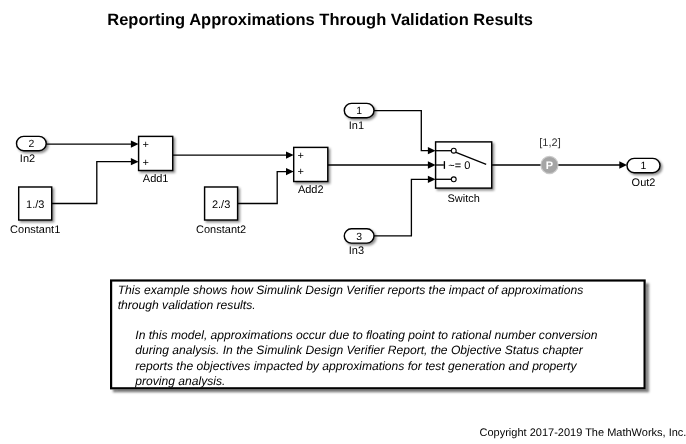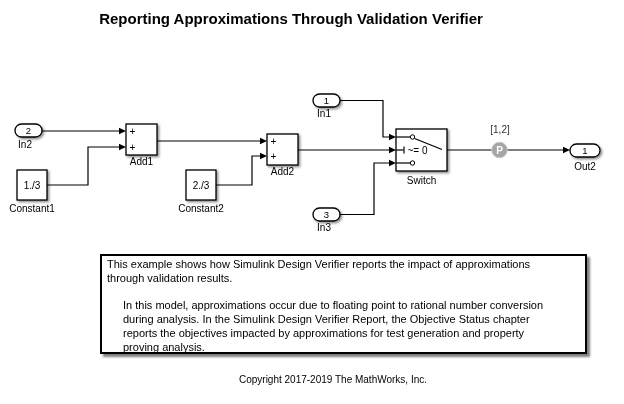--- a/index.html
+++ b/index.html
@@ -22,35 +22,35 @@
   .plus{font-size:10px;text-anchor:start;}
   .criteria{font-size:10px;text-anchor:start;}
   .sw-circle{fill:#fff;stroke:#000;stroke-width:1;}
   .sw-line{stroke:#000;stroke-width:1.2;fill:none;}
   .badge-text{font-size:10px;font-weight:bold;fill:#fff;text-anchor:middle;}
   .annot{font-size:10px;fill:#333;text-anchor:middle;}
   .desc-box{
     position:absolute;left:100px;top:254px;width:473px;height:92px;
     border:2px solid #000;background:#fff;padding:2px 5px;
     box-shadow:3px 3px 2px rgba(60,60,60,0.65);
-    font-size:11px;line-height:13.8px;color:#000;
+    font-size:11px;line-height:13.8px;color:#000;font-style:italic;
   }
   .desc-box p{margin:0;white-space:pre-line;}
   .desc-box p + p{margin-top:13.8px;margin-left:16px;}
   #copyright{
-    position:absolute;left:42px;top:374px;width:582px;text-align:center;
+    position:absolute;left:42px;top:388px;width:582px;text-align:right;
     font-size:10px;color:#000;
   }
 </style>
 </head>
 <body>
 
 <div id="canvas">
 
-  <div id="model-title">Reporting Approximations Through Validation Verifier</div>
+  <div id="model-title">Reporting Approximations Through Validation Results</div>
 
   <svg width="624" height="404" viewBox="0 0 624 404">
     <defs>
       <filter id="blockshadow" x="-30%" y="-30%" width="180%" height="180%">
         <feDropShadow dx="1.6" dy="1.6" stdDeviation="0.9" flood-color="#000" flood-opacity="0.45"></feDropShadow>
       </filter>
     </defs>
 
     <path class="wire" d="M42,131 L122,131"></path>
     <path class="wire" d="M47,185 L88,185 L88,147 L122,147"></path>

